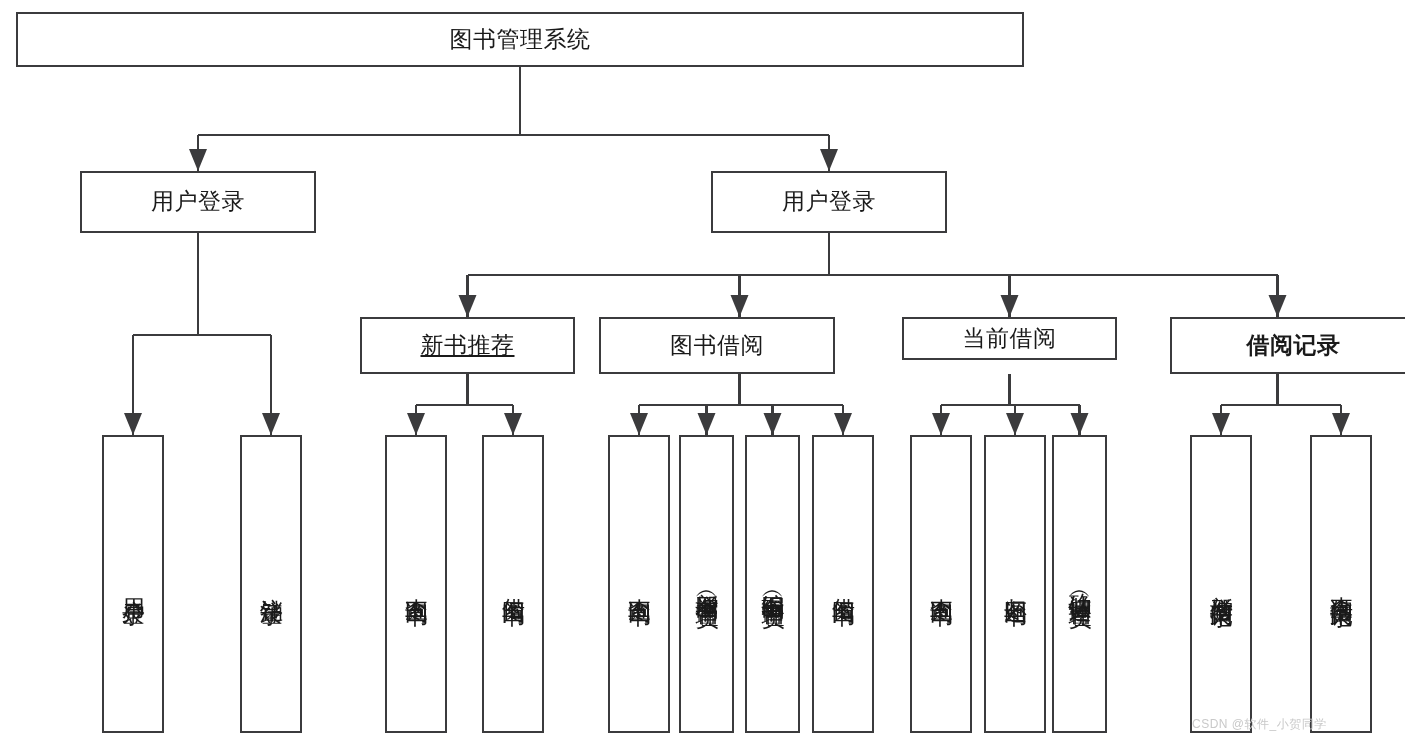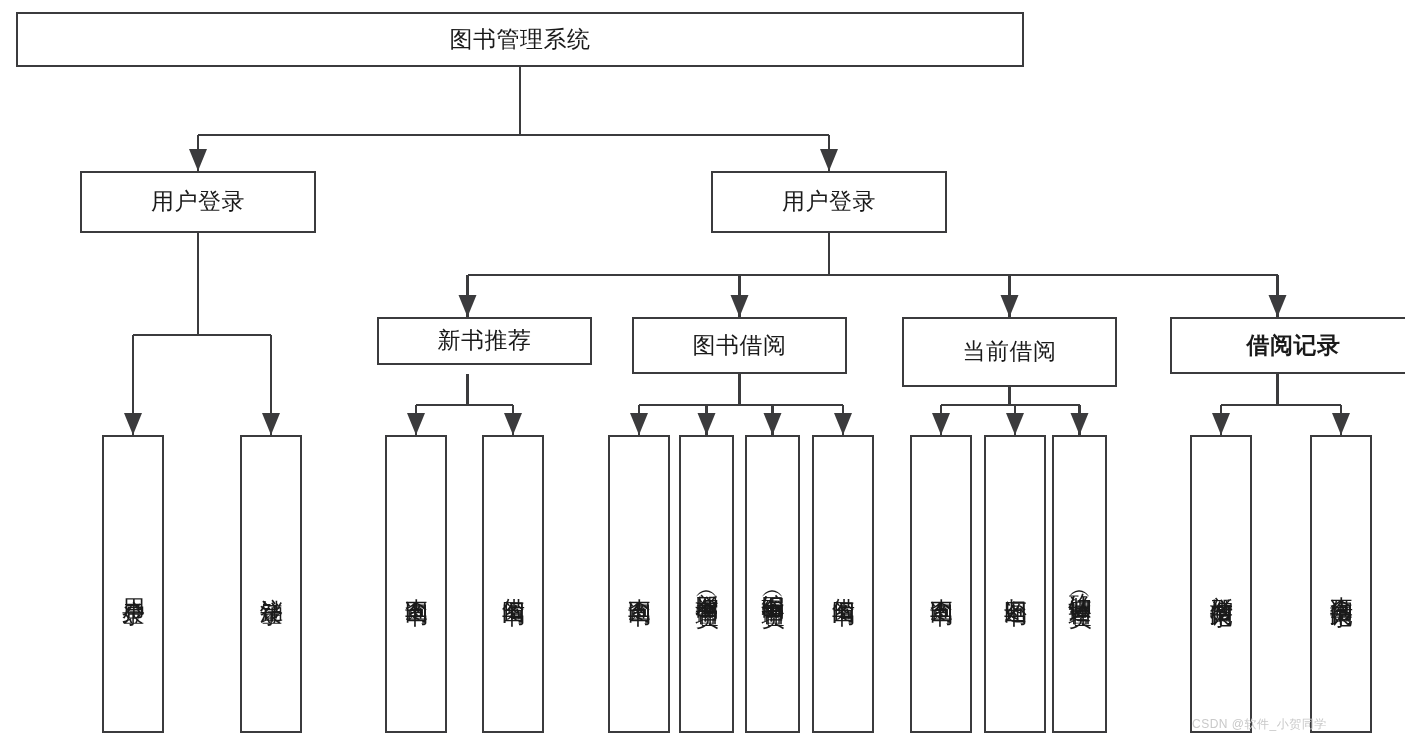--- a/index.html
+++ b/index.html
@@ -134,27 +134,27 @@
   <div id="nodes-layer">
       <div class="node horizontal root" style="left: 16px; top: 12px; width: 1008px; height: 55px; border-color: rgb(59, 59, 61);">
         <span class="node-label" style="color: rgb(26, 26, 26);">图书管理系统</span>
       </div>
       <div class="node horizontal" style="left: 80px; top: 171px; width: 236px; height: 62px; border-color: rgb(59, 59, 61);">
         <span class="node-label" style="color: rgb(26, 26, 26);">用户登录</span>
       </div>
       <div class="node horizontal" style="left: 711px; top: 171px; width: 236px; height: 62px; border-color: rgb(59, 59, 61);">
         <span class="node-label" style="color: rgb(26, 26, 26);">用户登录</span>
       </div>
-      <div class="node horizontal" style="left: 377px; top: 317px; width: 215px; height: 48px; border-color: rgb(59, 59, 61);">
+      <div class="node horizontal" style="left: 360px; top: 317px; width: 215px; height: 57px; border-color: rgb(59, 59, 61); text-decoration: underline;">
         <span class="node-label" style="color: rgb(26, 26, 26);">新书推荐</span>
       </div>
-      <div class="node horizontal" style="left: 632px; top: 317px; width: 215px; height: 57px; border-color: rgb(59, 59, 61); align-items: center;">
+      <div class="node horizontal" style="left: 599px; top: 317px; width: 236px; height: 57px; border-color: rgb(59, 59, 61); align-items: center;">
         <span class="node-label" style="color: rgb(26, 26, 26);">图书借阅</span>
       </div>
-      <div class="node horizontal" style="left: 902px; top: 317px; width: 215px; height: 70px; border-color: rgb(59, 59, 61);">
+      <div class="node horizontal" style="left: 902px; top: 317px; width: 215px; height: 43px; border-color: rgb(59, 59, 61);">
         <span class="node-label" style="color: rgb(26, 26, 26);">当前借阅</span>
       </div>
       <div class="node horizontal" style="left: 1170px; top: 317px; width: 247px; height: 57px; border-color: rgb(59, 59, 61); font-weight: bold;">
         <span class="node-label" style="color: rgb(26, 26, 26);">借阅记录</span>
       </div>
       <div class="node vertical" style="left: 102px; top: 435px; width: 62px; height: 298px; border-color: rgb(59, 59, 61);">
         <span class="node-label" style="color: rgb(26, 26, 26);">用户登录</span>
       </div>
       <div class="node vertical" style="left: 240px; top: 435px; width: 62px; height: 298px; border-color: rgb(59, 59, 61);">
         <span class="node-label" style="color: rgb(26, 26, 26);">注销登录</span>

